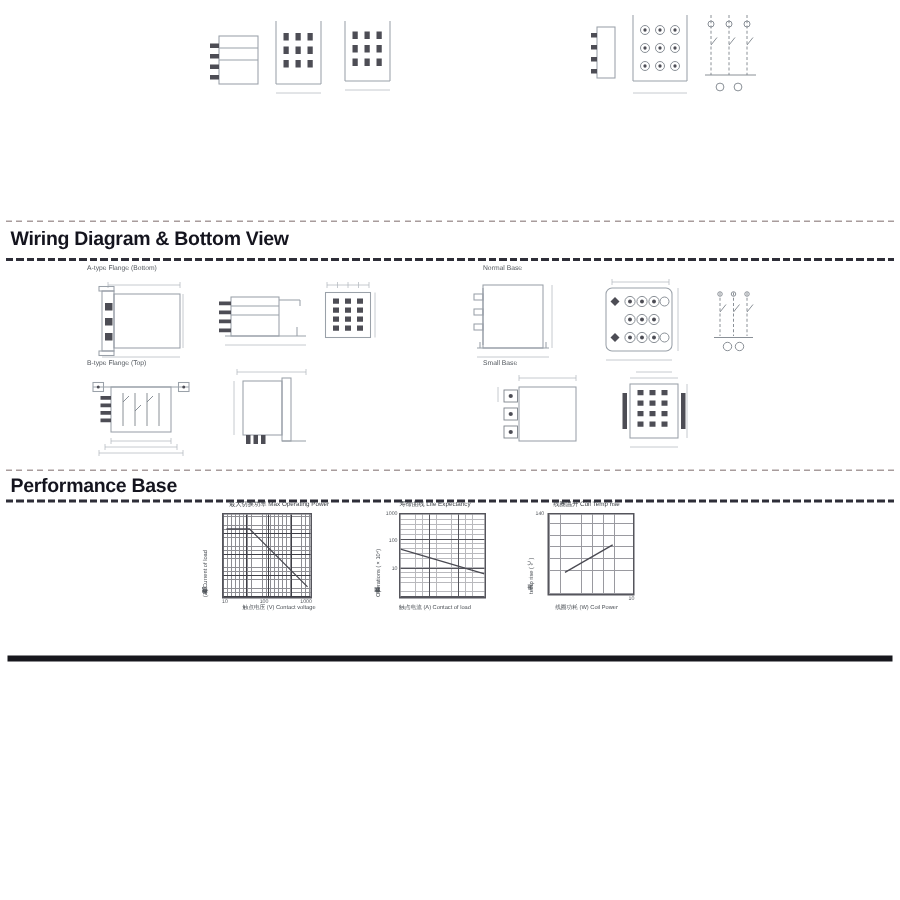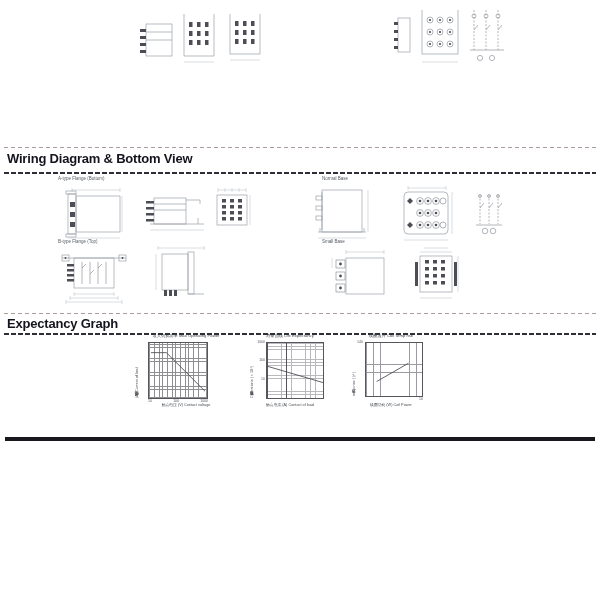--- a/index.html
+++ b/index.html
@@ -324,21 +324,21 @@
       <rect class="pin" x="23" y="28" width="4" height="3.5"></rect>
       <rect class="pin" x="31" y="28" width="4" height="3.5"></rect>
     <rect class="pin" x="15" y="35" width="4" height="3.5"></rect>
       <rect class="pin" x="23" y="35" width="4" height="3.5"></rect>
       <rect class="pin" x="31" y="35" width="4" height="3.5"></rect>
     <line class="dim" x1="10" y1="52" x2="42" y2="52"></line>
     <line class="dim" x1="48" y1="10" x2="48" y2="46"></line>
   </svg>
 
   <div class="abs rule-light" style="left:4px;right:4px;top:313px"></div>
-  <div class="abs heading" style="left:7px;top:316px">Expectancy Graph</div>
+  <div class="abs heading" style="left:7px;top:316px">Performance Base</div>
   <div class="abs rule-dark" style="left:4px;right:4px;top:333px"></div>
 
   <div class="graph" style="left:133px;top:334px">
     <div class="gtitle">最大切换功率 Max Operating Power</div>
     <div class="ylab" style="left:3px;top:8px">触点电流 (A) Current of load</div>
     <div class="plot plot1" style="left:15px;top:8px;width:60px;height:57px">
       <svg viewBox="0 0 60 57">
           <polyline points="2,10 18,10 58,50"></polyline>
         </svg>
     </div>

